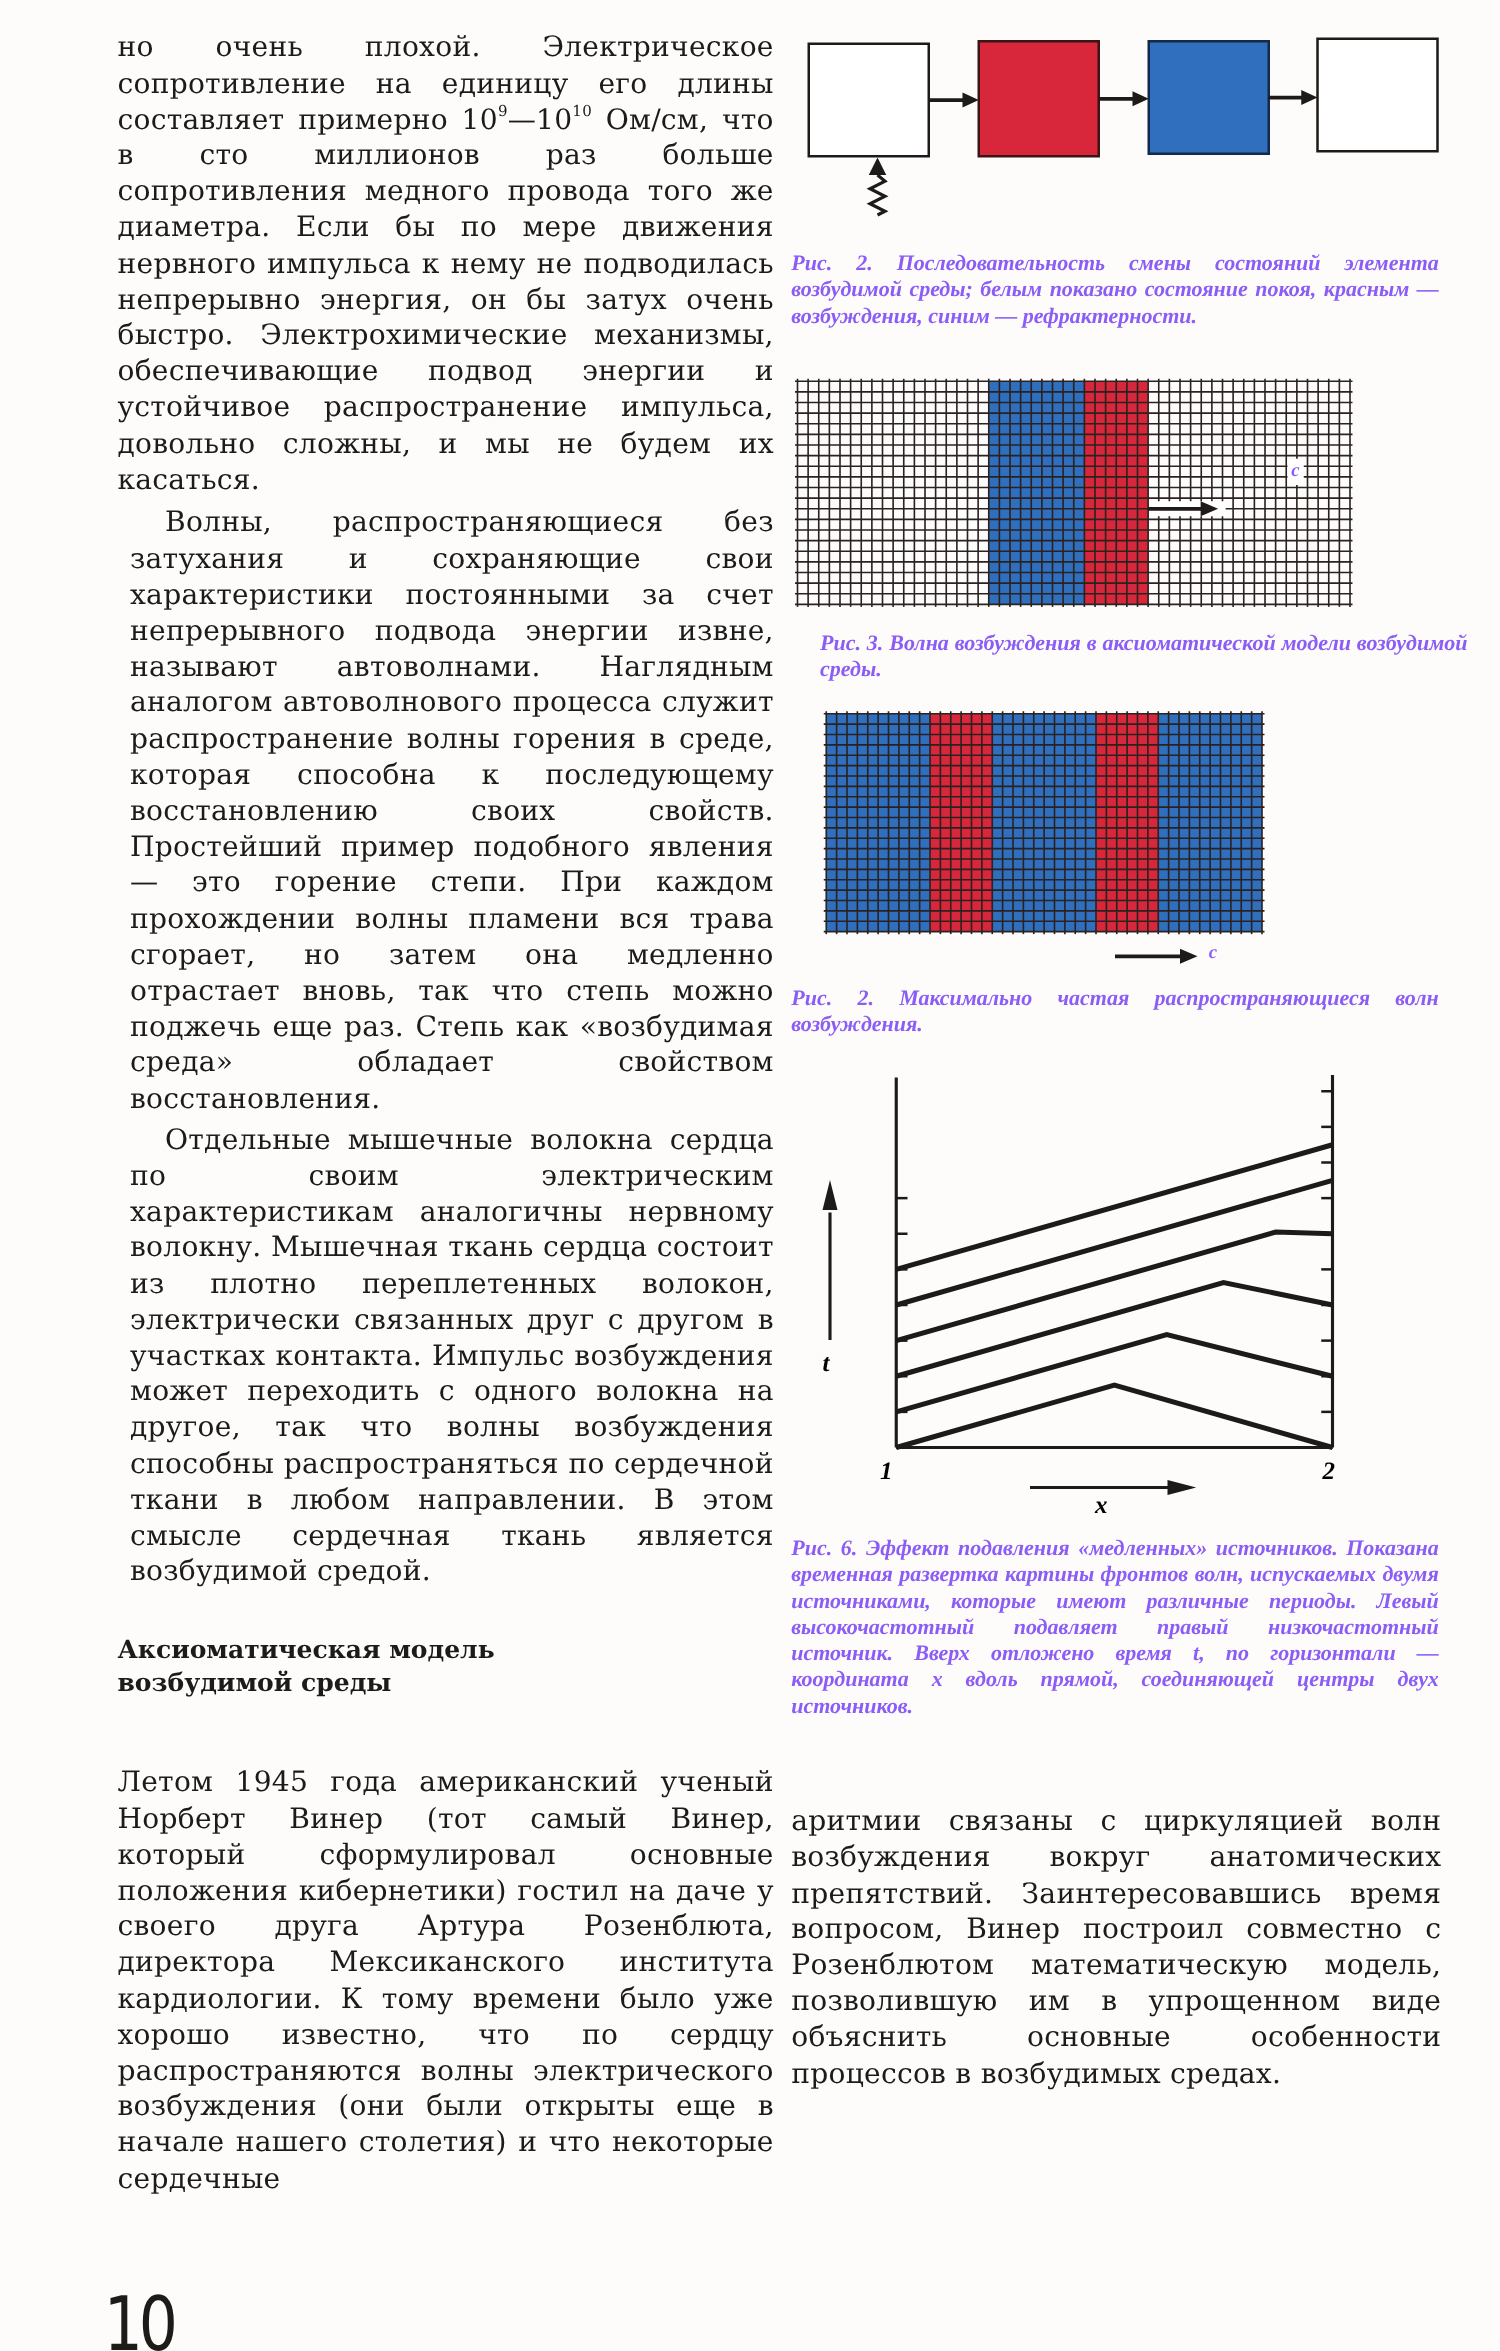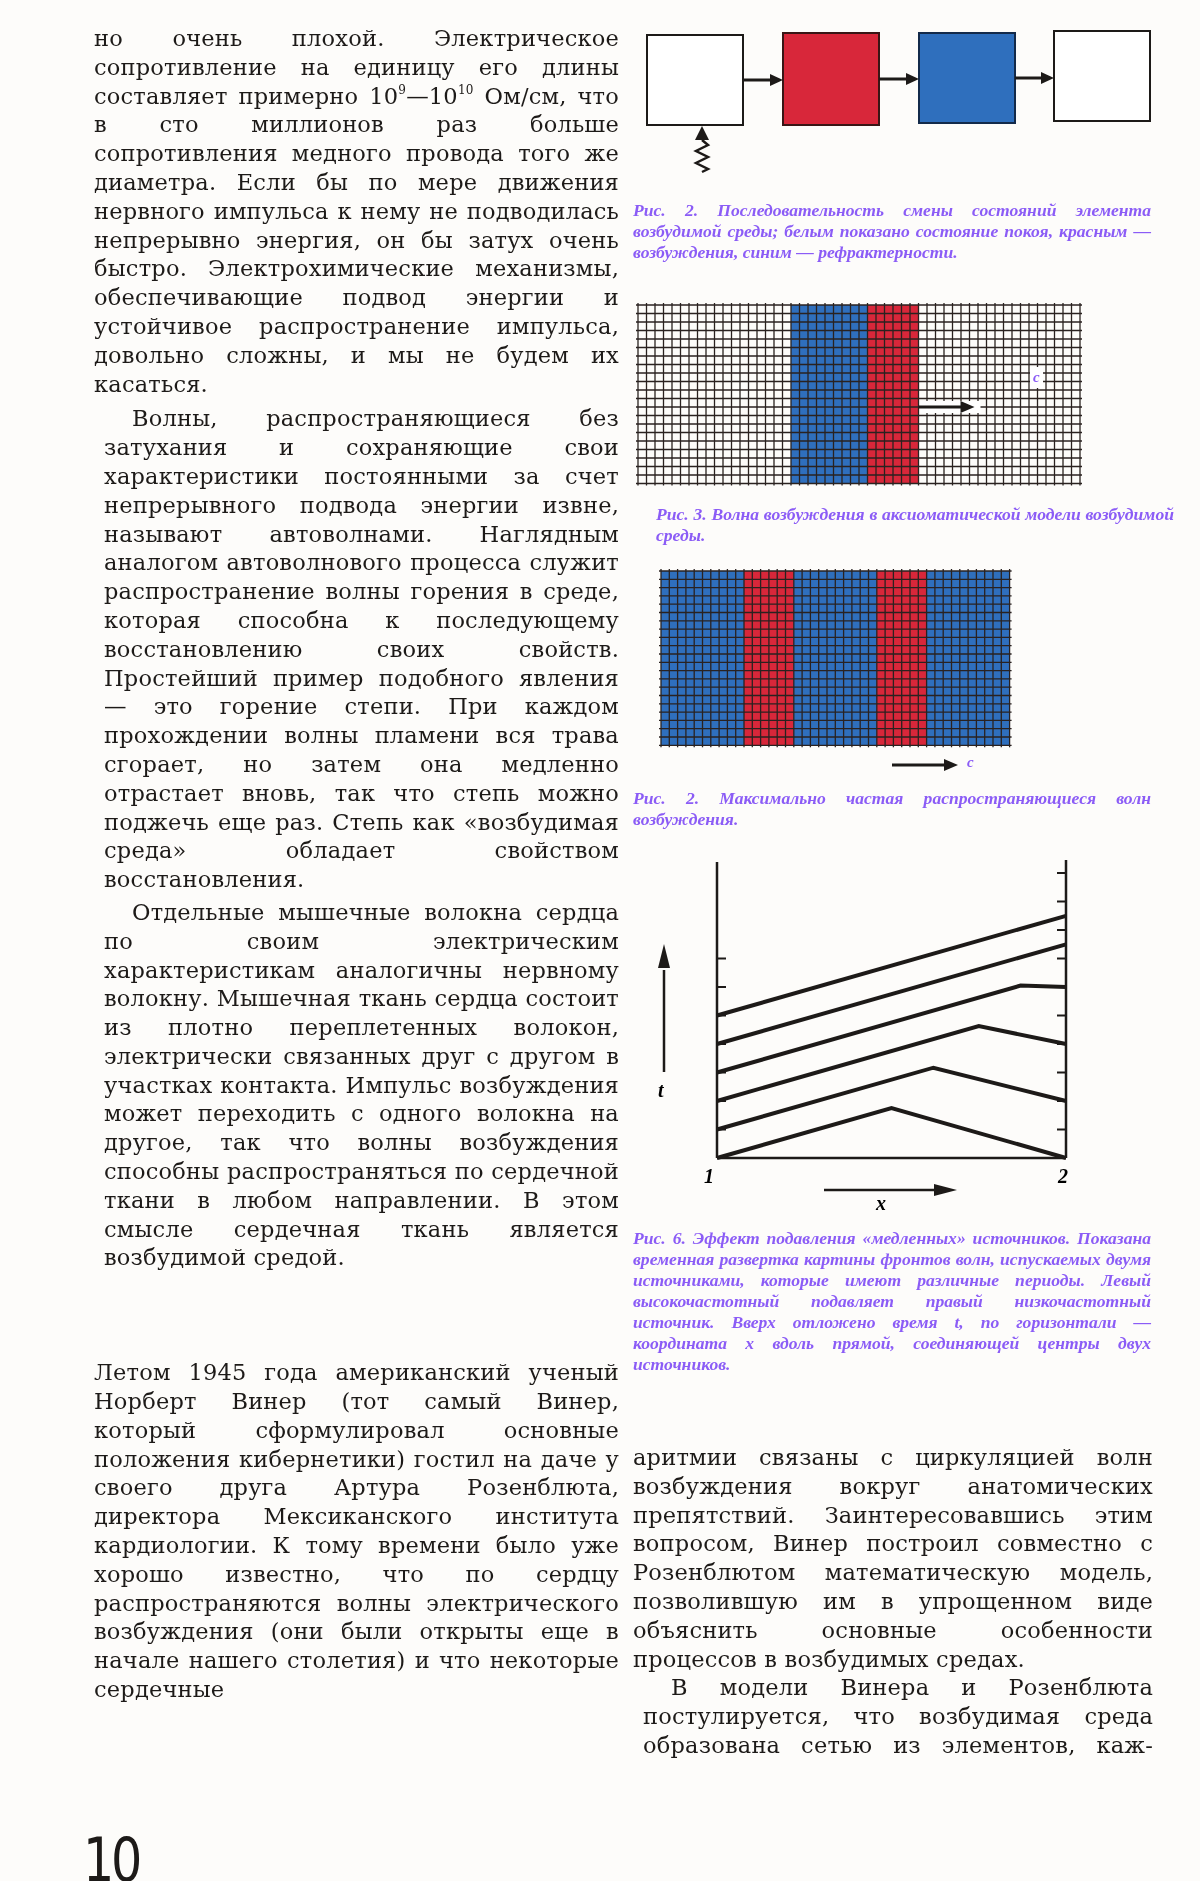--- a/index.html
+++ b/index.html
@@ -35,20 +35,21 @@
   svg { position: absolute; overflow: visible; }
 </style>
 </head>
 <body>
 
 <div class="col-left">
   <p class="body"><span>но очень плохой. Электрическое сопротивление на единицу его длины составляет примерно 10</span><sup>9</sup><span>—10</span><sup>10</sup><span> Ом/см, что в сто миллионов раз больше сопротивления медного провода того же диаметра. Если бы по мере движения нервного импульса к нему не подводилась непрерывно энергия, он бы затух очень быстро. Электрохимические механизмы, обеспечивающие подвод энергии и устойчивое распространение импульса, довольно сложны, и мы не будем их касаться.</span></p>
   <p class="body indent" style="margin-top:6px">Волны, распространяющиеся без затухания и сохраняющие свои характеристики постоянными за счет непрерывного подвода энергии извне, называют автоволнами. Наглядным аналогом автоволнового процесса служит распространение волны горения в среде, которая способна к последующему восстановлению своих свойств. Простейший пример подобного явления — это горение степи. При каждом прохождении волны пламени вся трава сгорает, но затем она медленно отрастает вновь, так что степь можно поджечь еще раз. Степь как «возбудимая среда» обладает свойством восстановления.</p>
   <p class="body indent last" style="margin-top:4px">Отдельные мышечные волокна сердца по своим электрическим характеристикам аналогичны нервному волокну. Мышечная ткань сердца состоит из плотно переплетенных волокон, электрически связанных друг с другом в участках контакта. Импульс возбуждения может переходить с одного волокна на другое, так что волны возбуждения способны распространяться по сердечной ткани в любом направлении. В этом смысле сердечная ткань является возбудимой средой.</p>
   <div style="height:34px"></div>
+  <h2 class="heading"><span>Аксиоматическая модель</span><br><span>возбудимой среды</span></h2>
   <div style="height:52px"></div>
   <p class="body">Летом 1945 года американский ученый Норберт Винер (тот самый Винер, который сформулировал основные положения кибернетики) гостил на даче у своего друга Артура Розенблюта, директора Мексиканского института кардиологии. К тому времени было уже хорошо известно, что по сердцу распространяются волны электрического возбуждения (они были открыты еще в начале нашего столетия) и что некоторые сердечные</p>
 </div>
 
 <div class="page-number">10</div>
 
 <svg style="left:620px;top:0" width="580" height="200">
   <rect x="27" y="35" width="96" height="90" fill="#fff" stroke="#1d1a18" stroke-width="2"></rect>
   <rect x="163" y="33" width="96" height="92" fill="#d8273a" stroke="#3a1515" stroke-width="2"></rect>
   <rect x="299" y="33" width="96" height="90" fill="#2f6fbd" stroke="#132a4a" stroke-width="2"></rect>
@@ -290,15 +291,14 @@
       <polyline points="97.0,194.0 446.0,94.3" fill="none" stroke="#1d1a18" stroke-width="4" stroke-linejoin="miter"></polyline>
       <polyline points="97.0,165.5 446.0,65.8" fill="none" stroke="#1d1a18" stroke-width="4" stroke-linejoin="miter"></polyline>
     </g>
 </svg>
 <div class="caption" style="position:absolute;left:633px;top:1228px;width:518px;">
   <span class="lbl">Рис. 6.</span>
   <span>Эффект подавления «медленных» источников. Показана временная развертка картины фронтов волн, испускаемых двумя источниками, которые имеют различные периоды. Левый высокочастотный подавляет правый низкочастотный источник. Вверх отложено время t, по горизонтали — координата x вдоль прямой, соединяющей центры двух источников.</span>
 </div>
 
 <div class="col-right" style="top:1443px">
-  <p class="body" style="text-align-last:left">аритмии связаны с циркуляцией волн возбуждения вокруг анатомических препятствий. Заинтересовавшись этим вопросом, Винер построил совместно с Розенблютом математическую модель, позволившую им в упрощенном виде объяснить основные особенности процессов в возбудимых средах.</p>
-  <p class="body indent">В модели Винера и Розенблюта постулируется, что возбудимая среда образована сетью из элементов, каж-</p>
+  <p class="body" style="text-align-last:left">аритмии связаны с циркуляцией волн возбуждения вокруг анатомических препятствий. Заинтересовавшись время вопросом, Винер построил совместно с Розенблютом математическую модель, позволившую им в упрощенном виде объяснить основные особенности процессов в возбудимых средах.</p>
 </div>
 
 </body></html>

